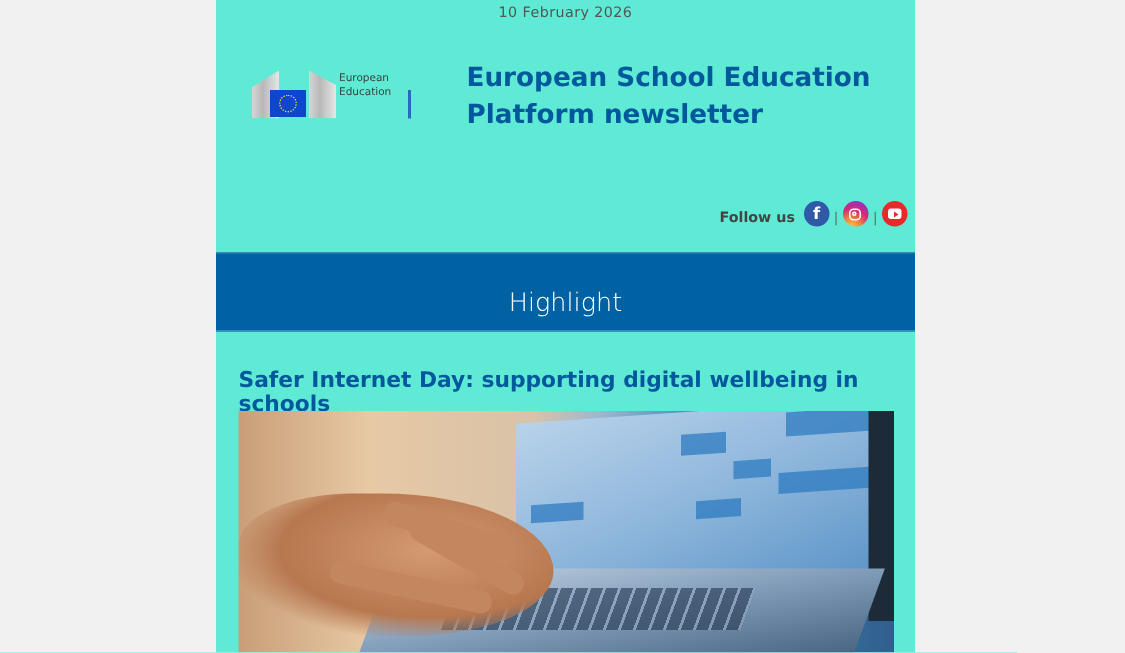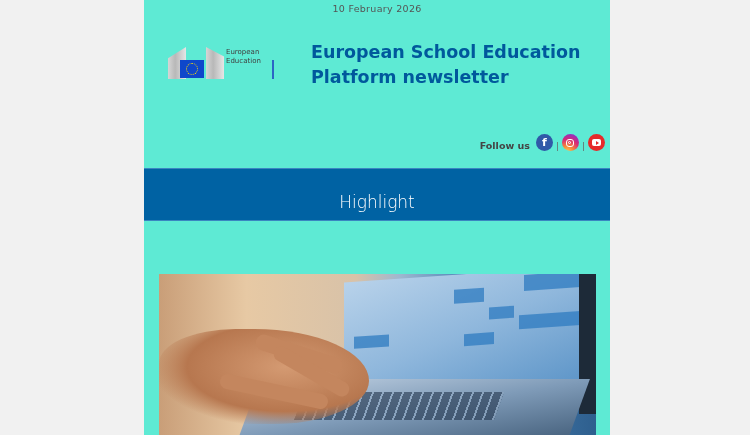--- a/index.html
+++ b/index.html
@@ -130,20 +130,21 @@
         <span class="cam"></span>
       </a>
     <span class="sep">|</span>
     <a class="social yt">
         <span class="play"></span>
       </a>
   </div>
 
   <div class="highlight-bar">Highlight</div>
 
+  <a class="article-title">Safer Internet Day: supporting digital wellbeing in schools</a>
 
   <div class="article-img" title="Hands typing on a laptop keyboard">
     <div class="screen">
       <div class="tile" style="left:110px; top:15px; width:30px; height:14px;"></div>
       <div class="tile" style="left:145px; top:35px; width:25px; height:12px;"></div>
       <div class="tile" style="left:180px; top:5px; width:60px; height:16px;"></div>
       <div class="tile" style="left:175px; top:45px; width:65px; height:14px;"></div>
       <div class="tile" style="left:10px; top:55px; width:35px; height:12px;"></div>
       <div class="tile" style="left:120px; top:60px; width:30px; height:12px;"></div>
     </div>

